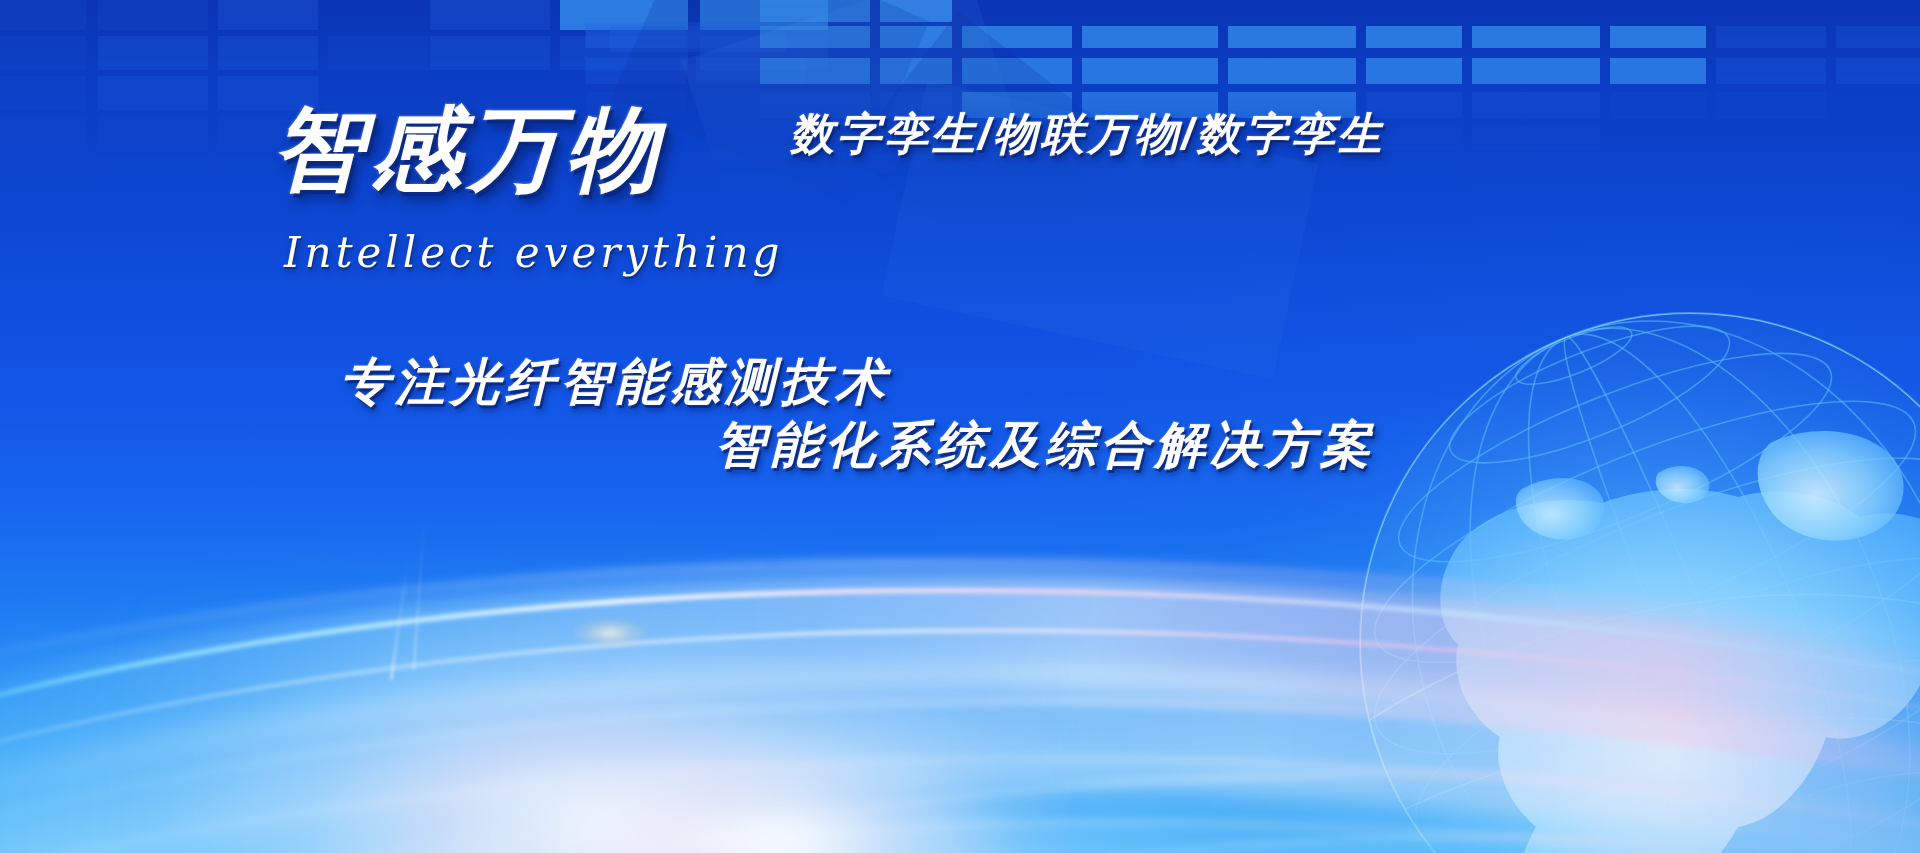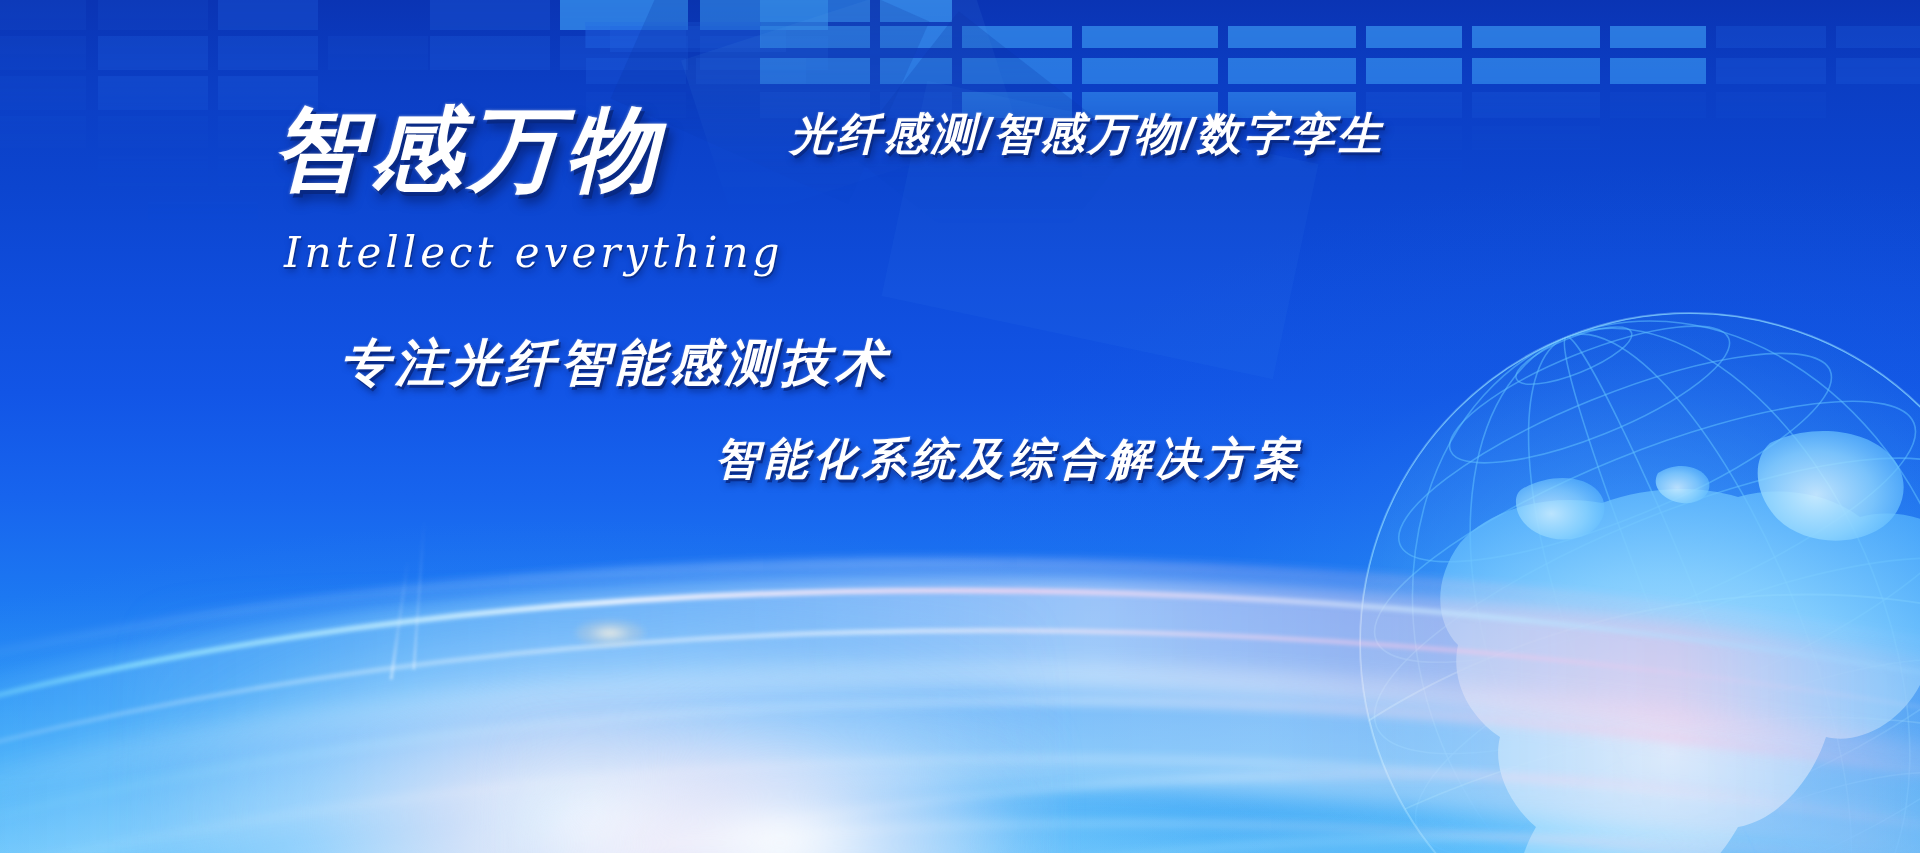--- a/index.html
+++ b/index.html
@@ -148,28 +148,28 @@
     letter-spacing: 3px;
   }
   #tag-line-2 {
     left: 824px;
     top: 175px;
     font-size: 44px;
     letter-spacing: 7px;
   }
   #focus-line-1 {
     left: 340px;
-    top: 330px;
+    top: 349px;
     font-size: 50px;
     letter-spacing: 5px;
   }
   #focus-line-2 {
     left: 715px;
-    top: 430px;
-    font-size: 44px;
+    top: 412px;
+    font-size: 50px;
     letter-spacing: 5px;
   }
 </style>
 </head>
 <body>
 
 <div id="banner">
 
   <div class="blocks">
 
@@ -391,20 +391,20 @@
   </div>
 
   <div class="flare-dot"></div>
   <div class="ray" style="left:398px; top:560px; width:3px; height:120px; transform: rotate(8deg);"></div>
   <div class="ray" style="left:418px; top:520px; width:2px; height:150px; transform: rotate(4deg);"></div>
 
   <div class="txt" id="headline-en">Intellect everything</div>
 
   <div class="txt" id="headline">智感万物</div>
 
-  <div class="txt" id="tag-line-1">光纤感测/智感万物/数字孪生</div>
+  <div class="txt" id="tag-line-1">数字孪生/物联万物/数字孪生</div>
 
 
   <div class="txt" id="focus-line-1">专注光纤智能感测技术</div>
 
   <div class="txt" id="focus-line-2">智能化系统及综合解决方案</div>
 
 </div>
 
 </body></html>

